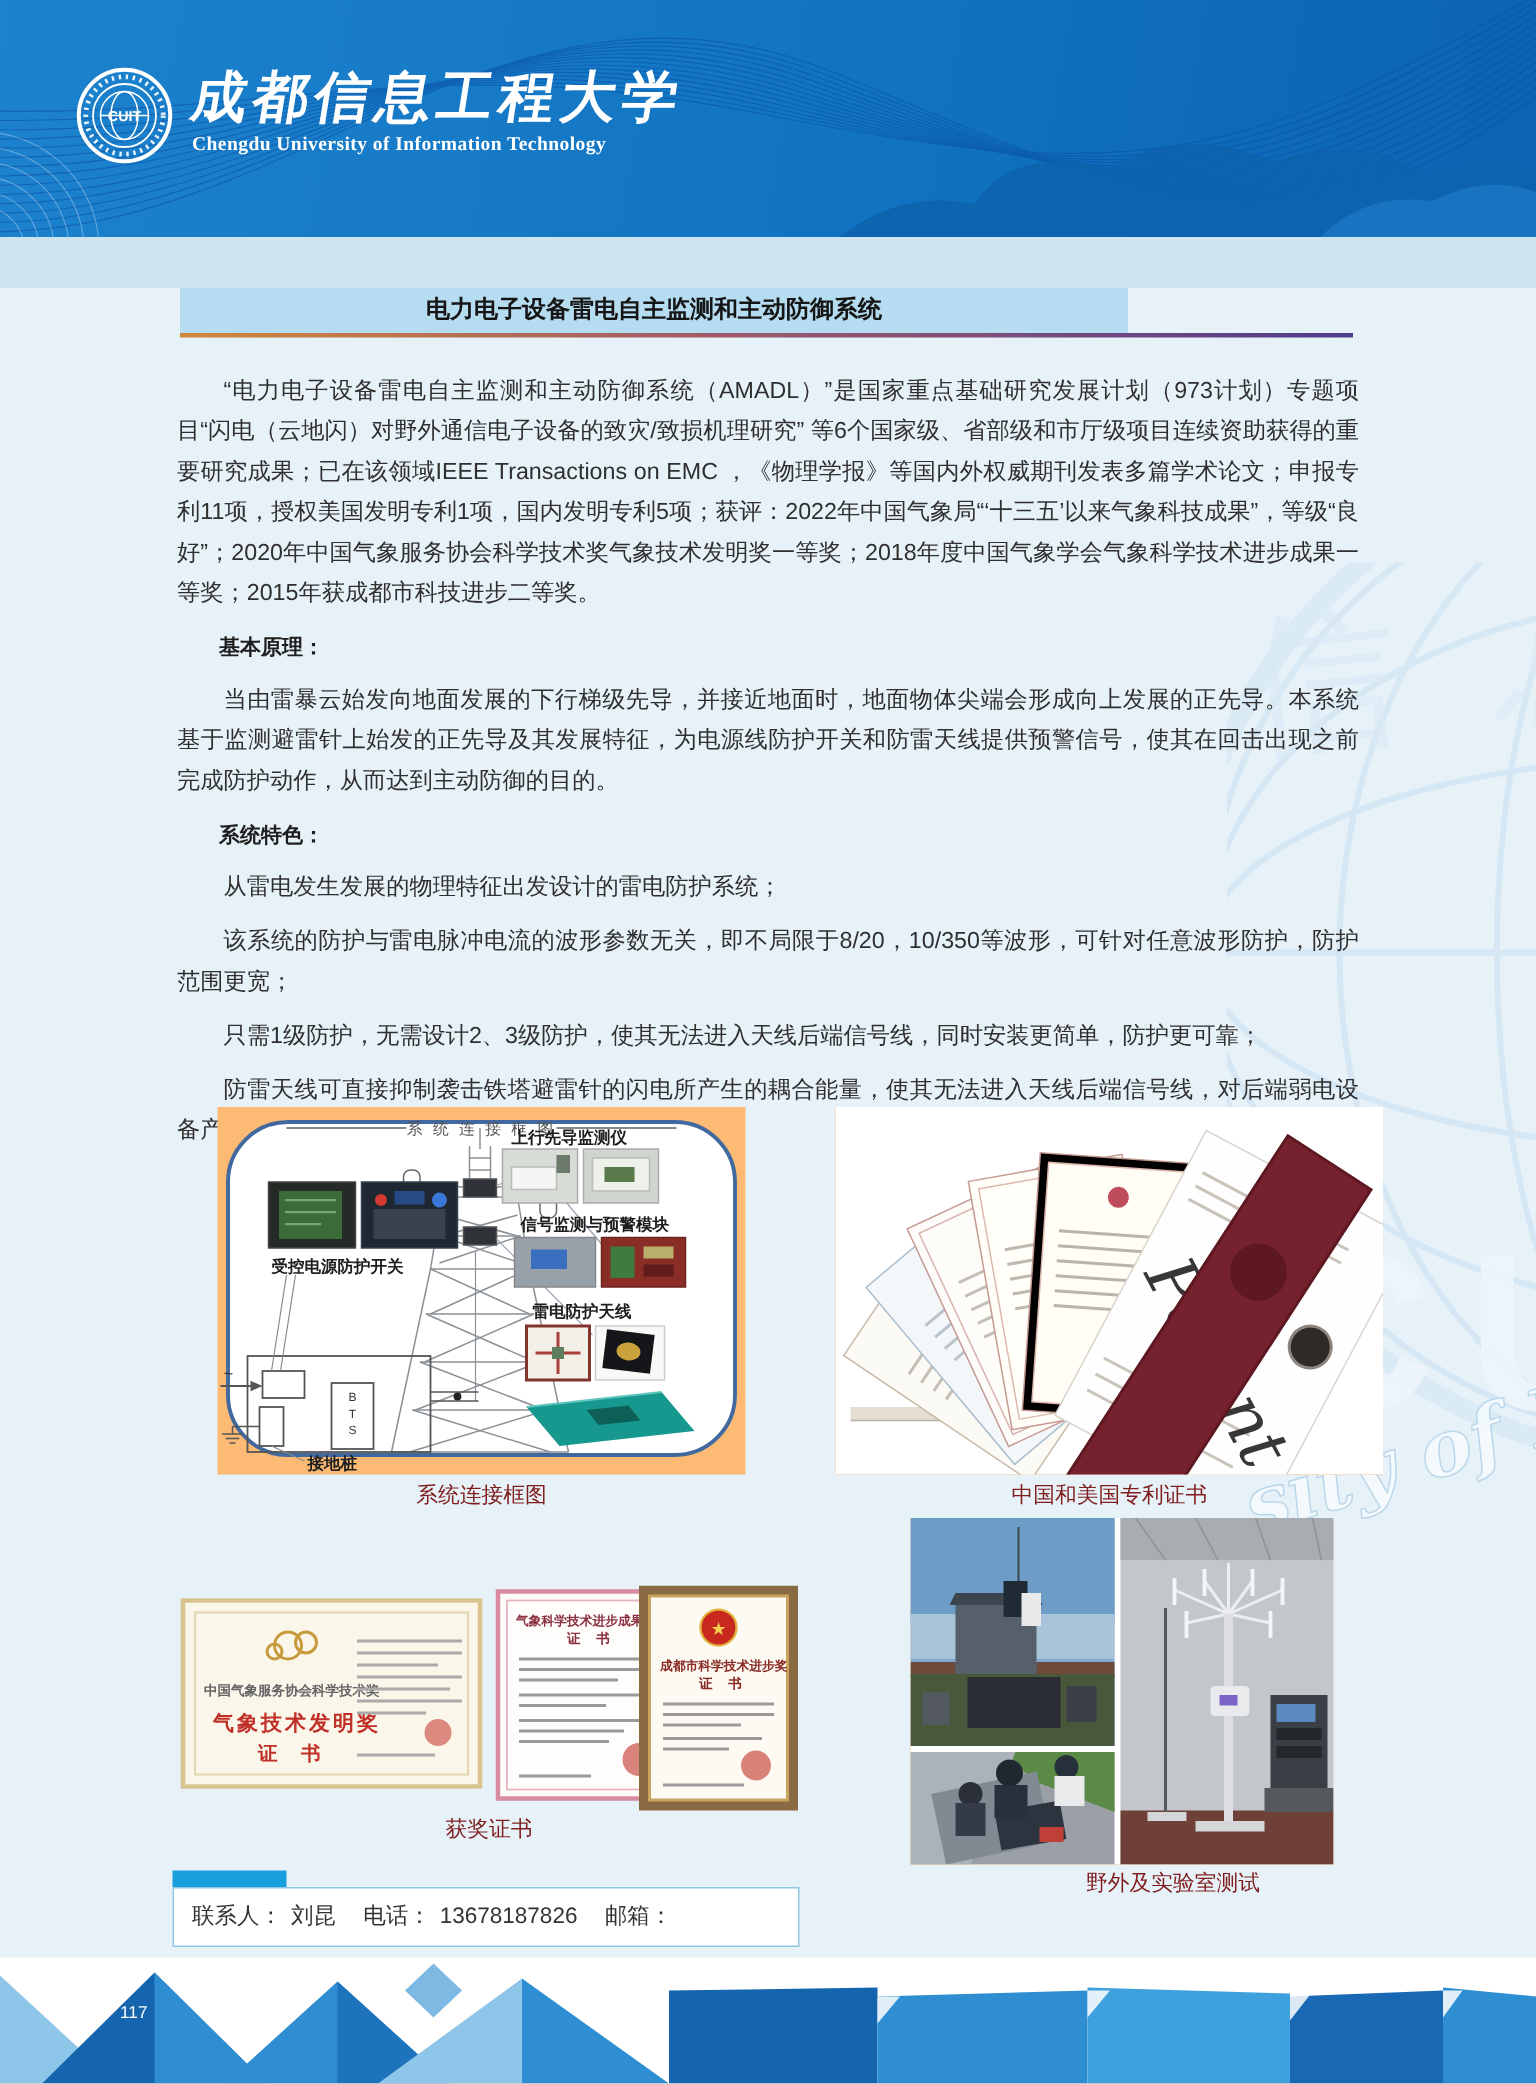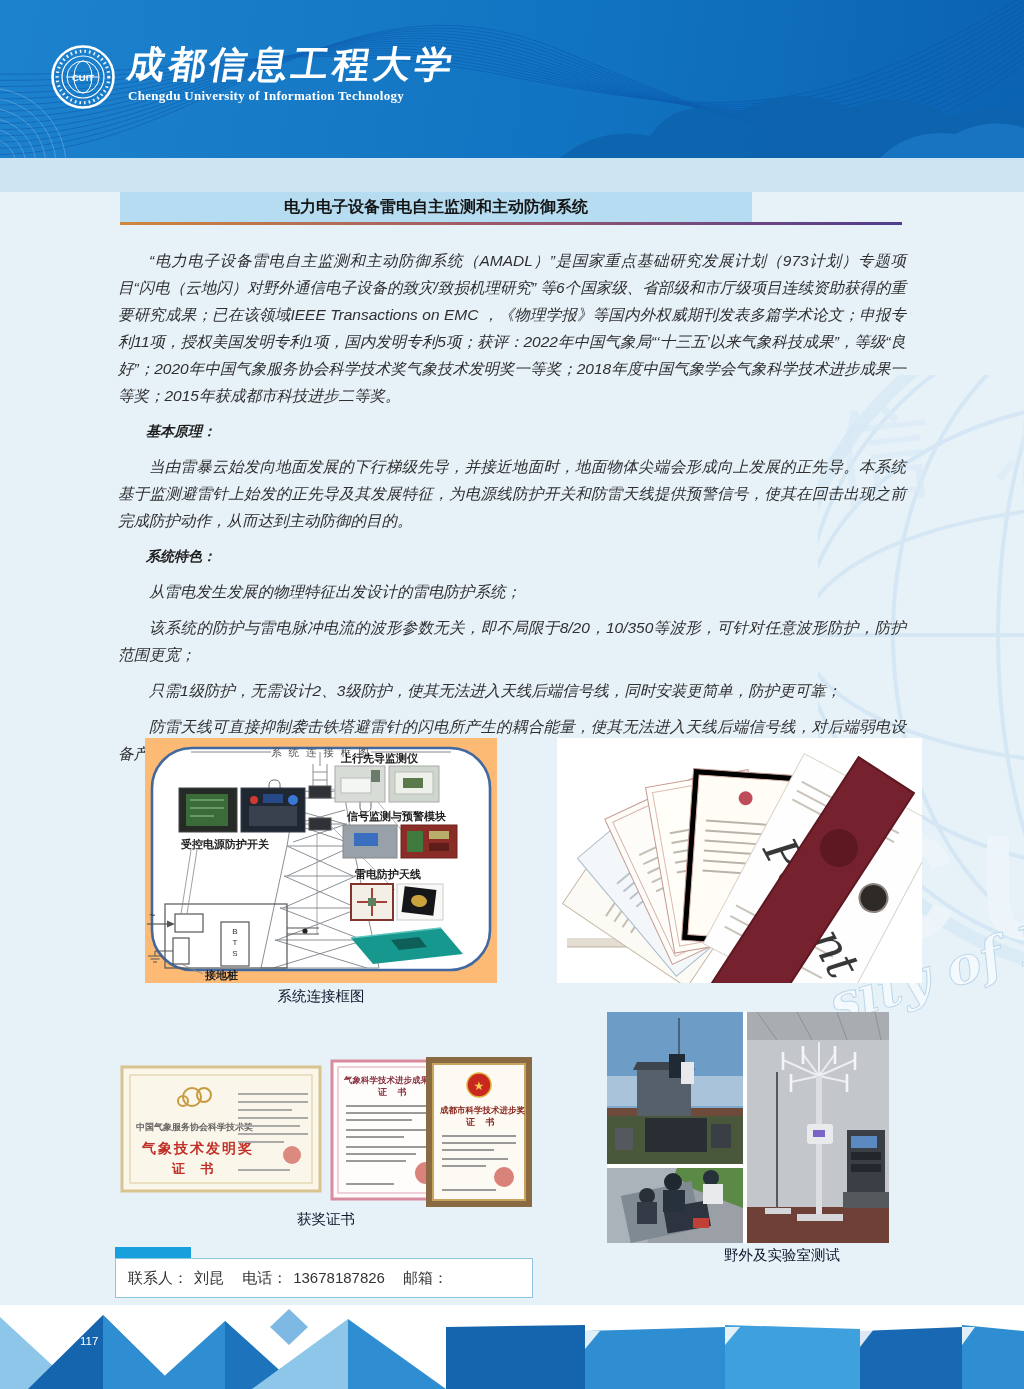--- a/index.html
+++ b/index.html
@@ -16,27 +16,27 @@
   .uniname .en{font-family:"Liberation Serif",serif;font-weight:bold;font-size:13px;margin-top:4px;letter-spacing:.3px;}
   .band{position:absolute;left:0;top:158px;width:1024px;height:34px;background:#cde5f3;}
   
   .watermark{position:absolute;left:818px;top:375px;z-index:1;}
   
   .title-bar{position:absolute;left:120px;top:192px;width:632px;height:30px;background:#b5dcf0;
              z-index:3;text-align:center;line-height:30px;font-size:16px;font-weight:bold;color:#151515;}
   .title-underline{position:absolute;left:120px;top:222px;width:782px;height:3px;z-index:3;
              background:linear-gradient(90deg,#d0873b 0%,#a05a68 45%,#4f3d8e 100%);}
   
-  .content{position:absolute;left:118px;top:247px;width:788px;z-index:3;color:#2f2f2f;font-style:italic;}
+  .content{position:absolute;left:118px;top:247px;width:788px;z-index:3;color:#2f2f2f;}
   .content p{margin:0 0 9px 0;font-size:15.5px;line-height:27px;text-align:justify;text-indent:2em;}
   .content h3{margin:9px 0 8px 0;font-size:14px;line-height:27px;font-weight:bold;color:#1d1d1d;text-indent:2em;}
   
   .fig{position:absolute;background:#fdba74;z-index:3;}
   .fig svg{display:block;}
-  .fig-caption{position:absolute;z-index:3;text-align:center;font-size:14.5px;color:#0f172a;}
+  .fig-caption{position:absolute;z-index:3;text-align:center;font-size:14.5px;color:#7f1d1d;}
   
   .contact-tab{position:absolute;left:115px;top:1247px;width:76px;height:11px;background:#18a0dc;z-index:4;}
   .contact-box{position:absolute;left:115px;top:1258px;width:404px;height:38px;background:#fff;
                border:1px solid #8fc6e4;z-index:3;line-height:38px;padding-left:12px;font-size:15px;color:#333;}
   .contact-box span{margin-right:6px;}
   
   .footer{position:absolute;left:0;top:1305px;width:1024px;height:84px;background:#fff;z-index:3;}
 </style>
 </head>
 <body>
@@ -306,20 +306,21 @@
       <text transform="rotate(62 235 135)" x="200" y="150" font-family="DejaVu Serif, serif" font-style="italic" font-size="46" fill="#1c1c1c" opacity="0.88">Patent</text>
       <g transform="rotate(33 235 175)">
         <rect x="206" y="8" width="66" height="300" fill="#76212e"></rect>
         <circle cx="239" cy="95" r="19" fill="#5d1822"></circle>
         <rect x="206" y="8" width="66" height="300" fill="none" stroke="#5d1822" stroke-width="2"></rect>
       </g>
     </svg>
   </div>
 
   <div class="fig-caption" style="left:145px;top:987px;width:352px;">系统连接框图</div>
+  <div class="fig-caption" style="left:557px;top:987px;width:365px;">中国和美国专利证书</div>
 
   <div class="fig" style="left:607px;top:1012px;width:282px;height:231px;">
     <svg width="282" height="231" viewBox="0 0 282 231">
       <rect width="282" height="231" fill="#fff"></rect>
 
       <g>
         <rect x="0" y="0" width="136" height="152" fill="#7fa9cd"></rect>
         <rect x="0" y="0" width="136" height="70" fill="#6d9cc6"></rect>
         <rect x="0" y="64" width="136" height="30" fill="#a9c4da"></rect>
         <rect x="0" y="96" width="136" height="10" fill="#6d4a3a"></rect>

